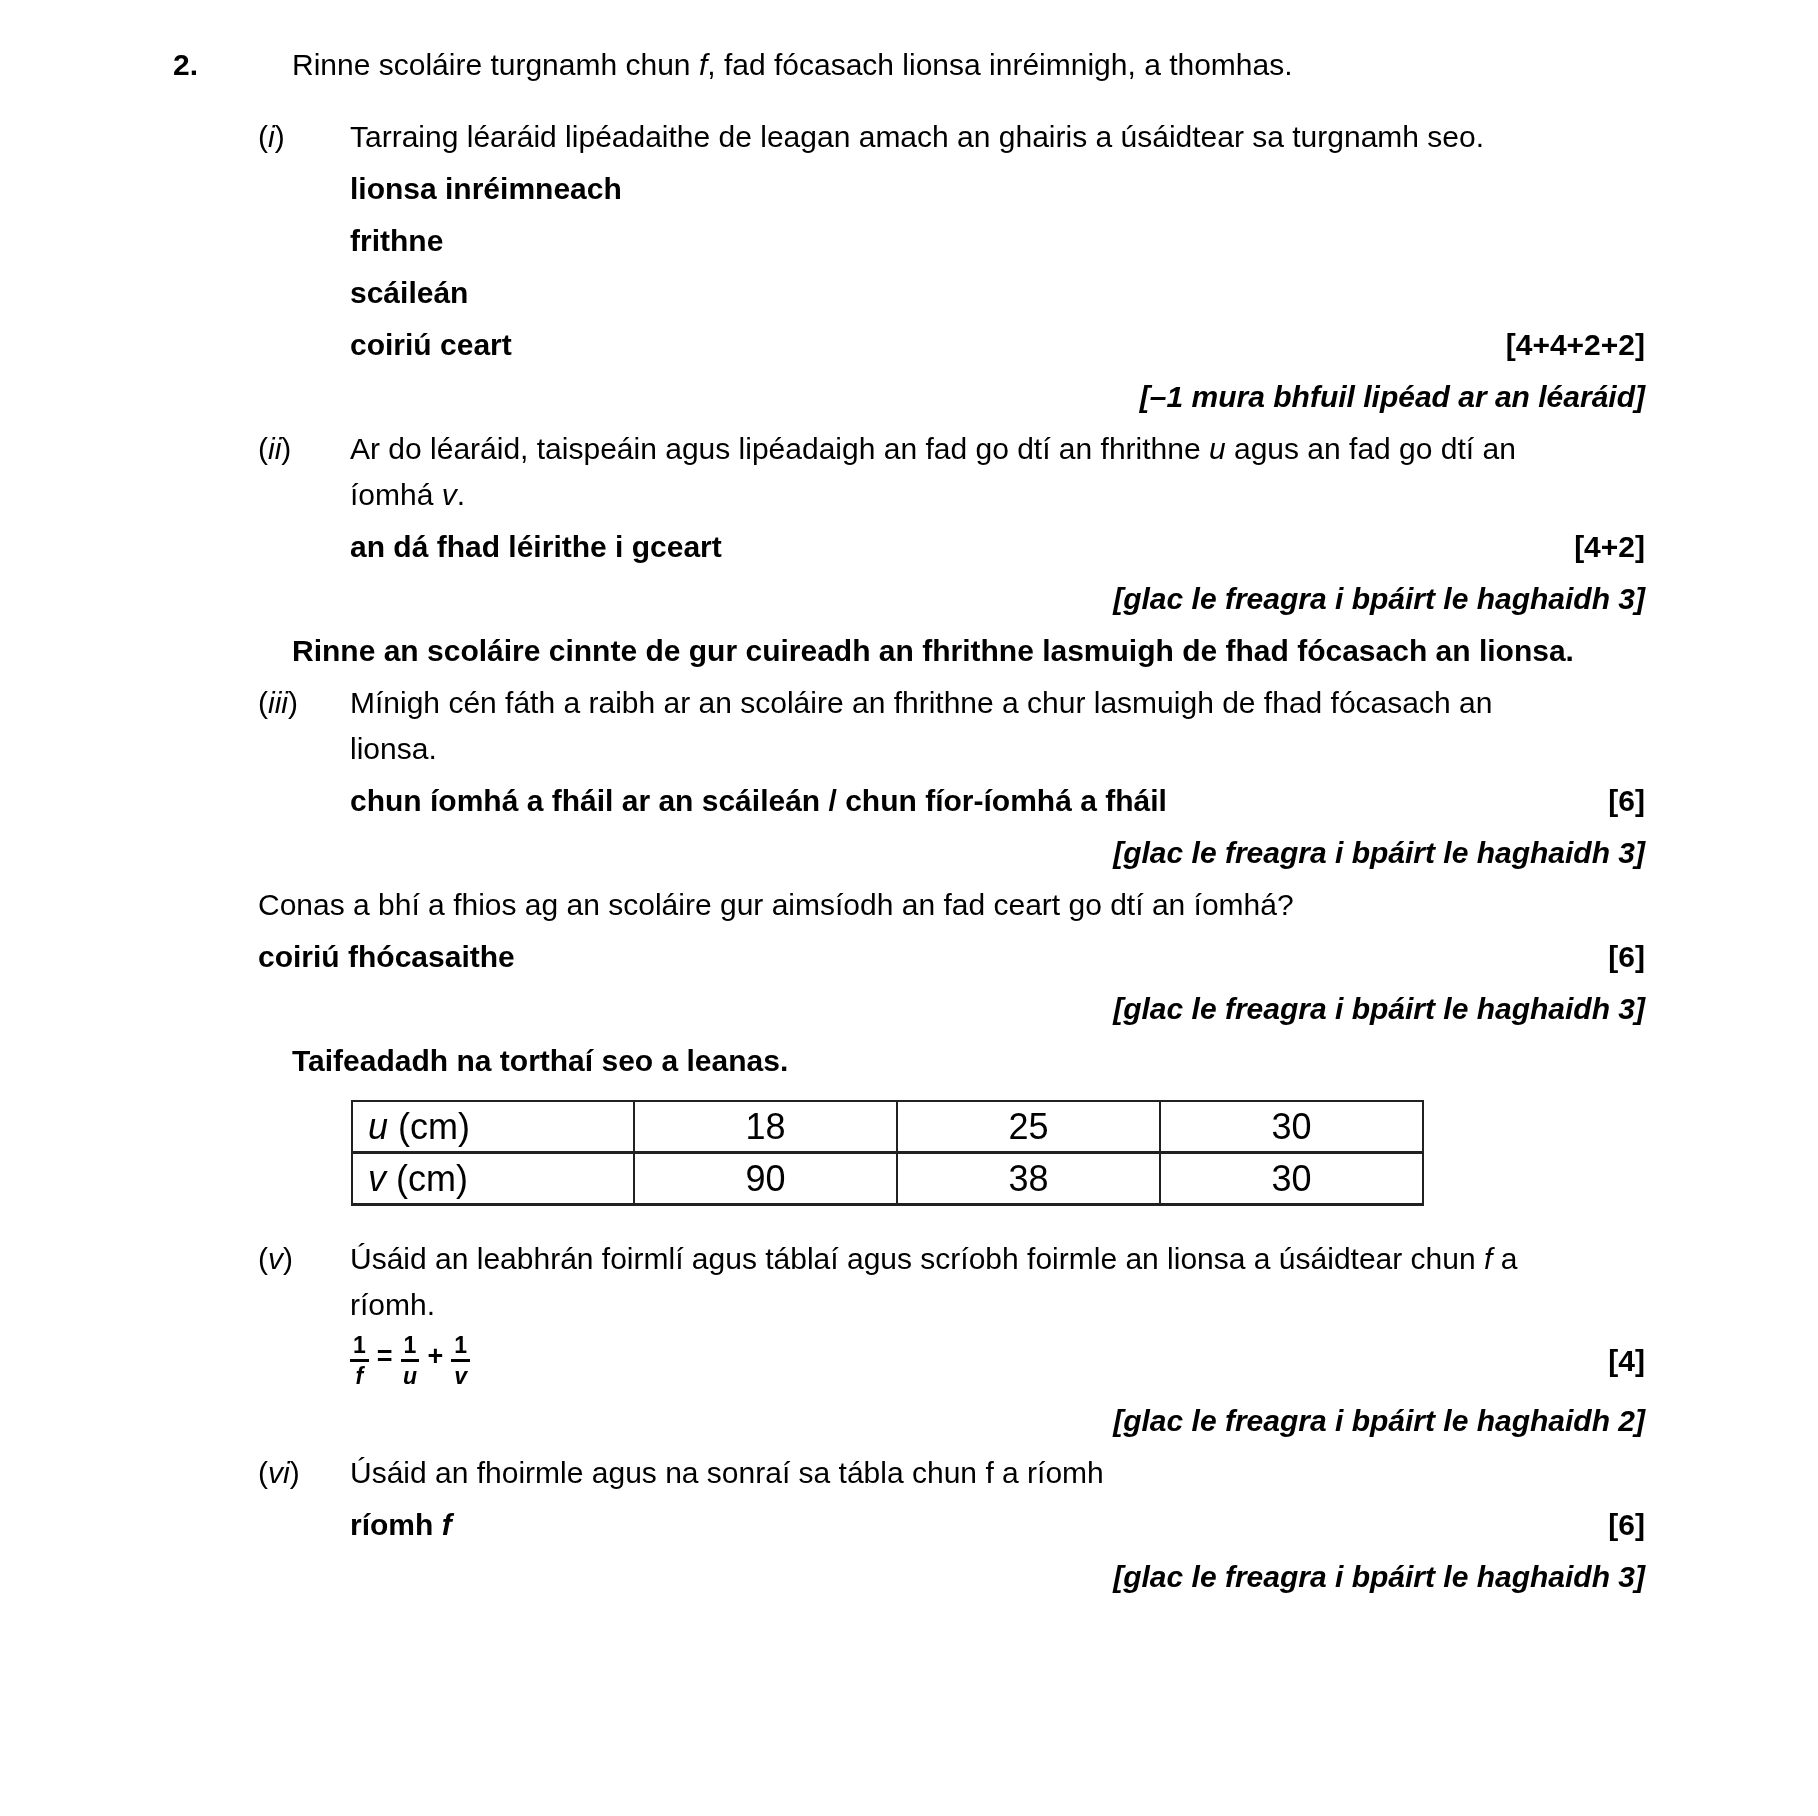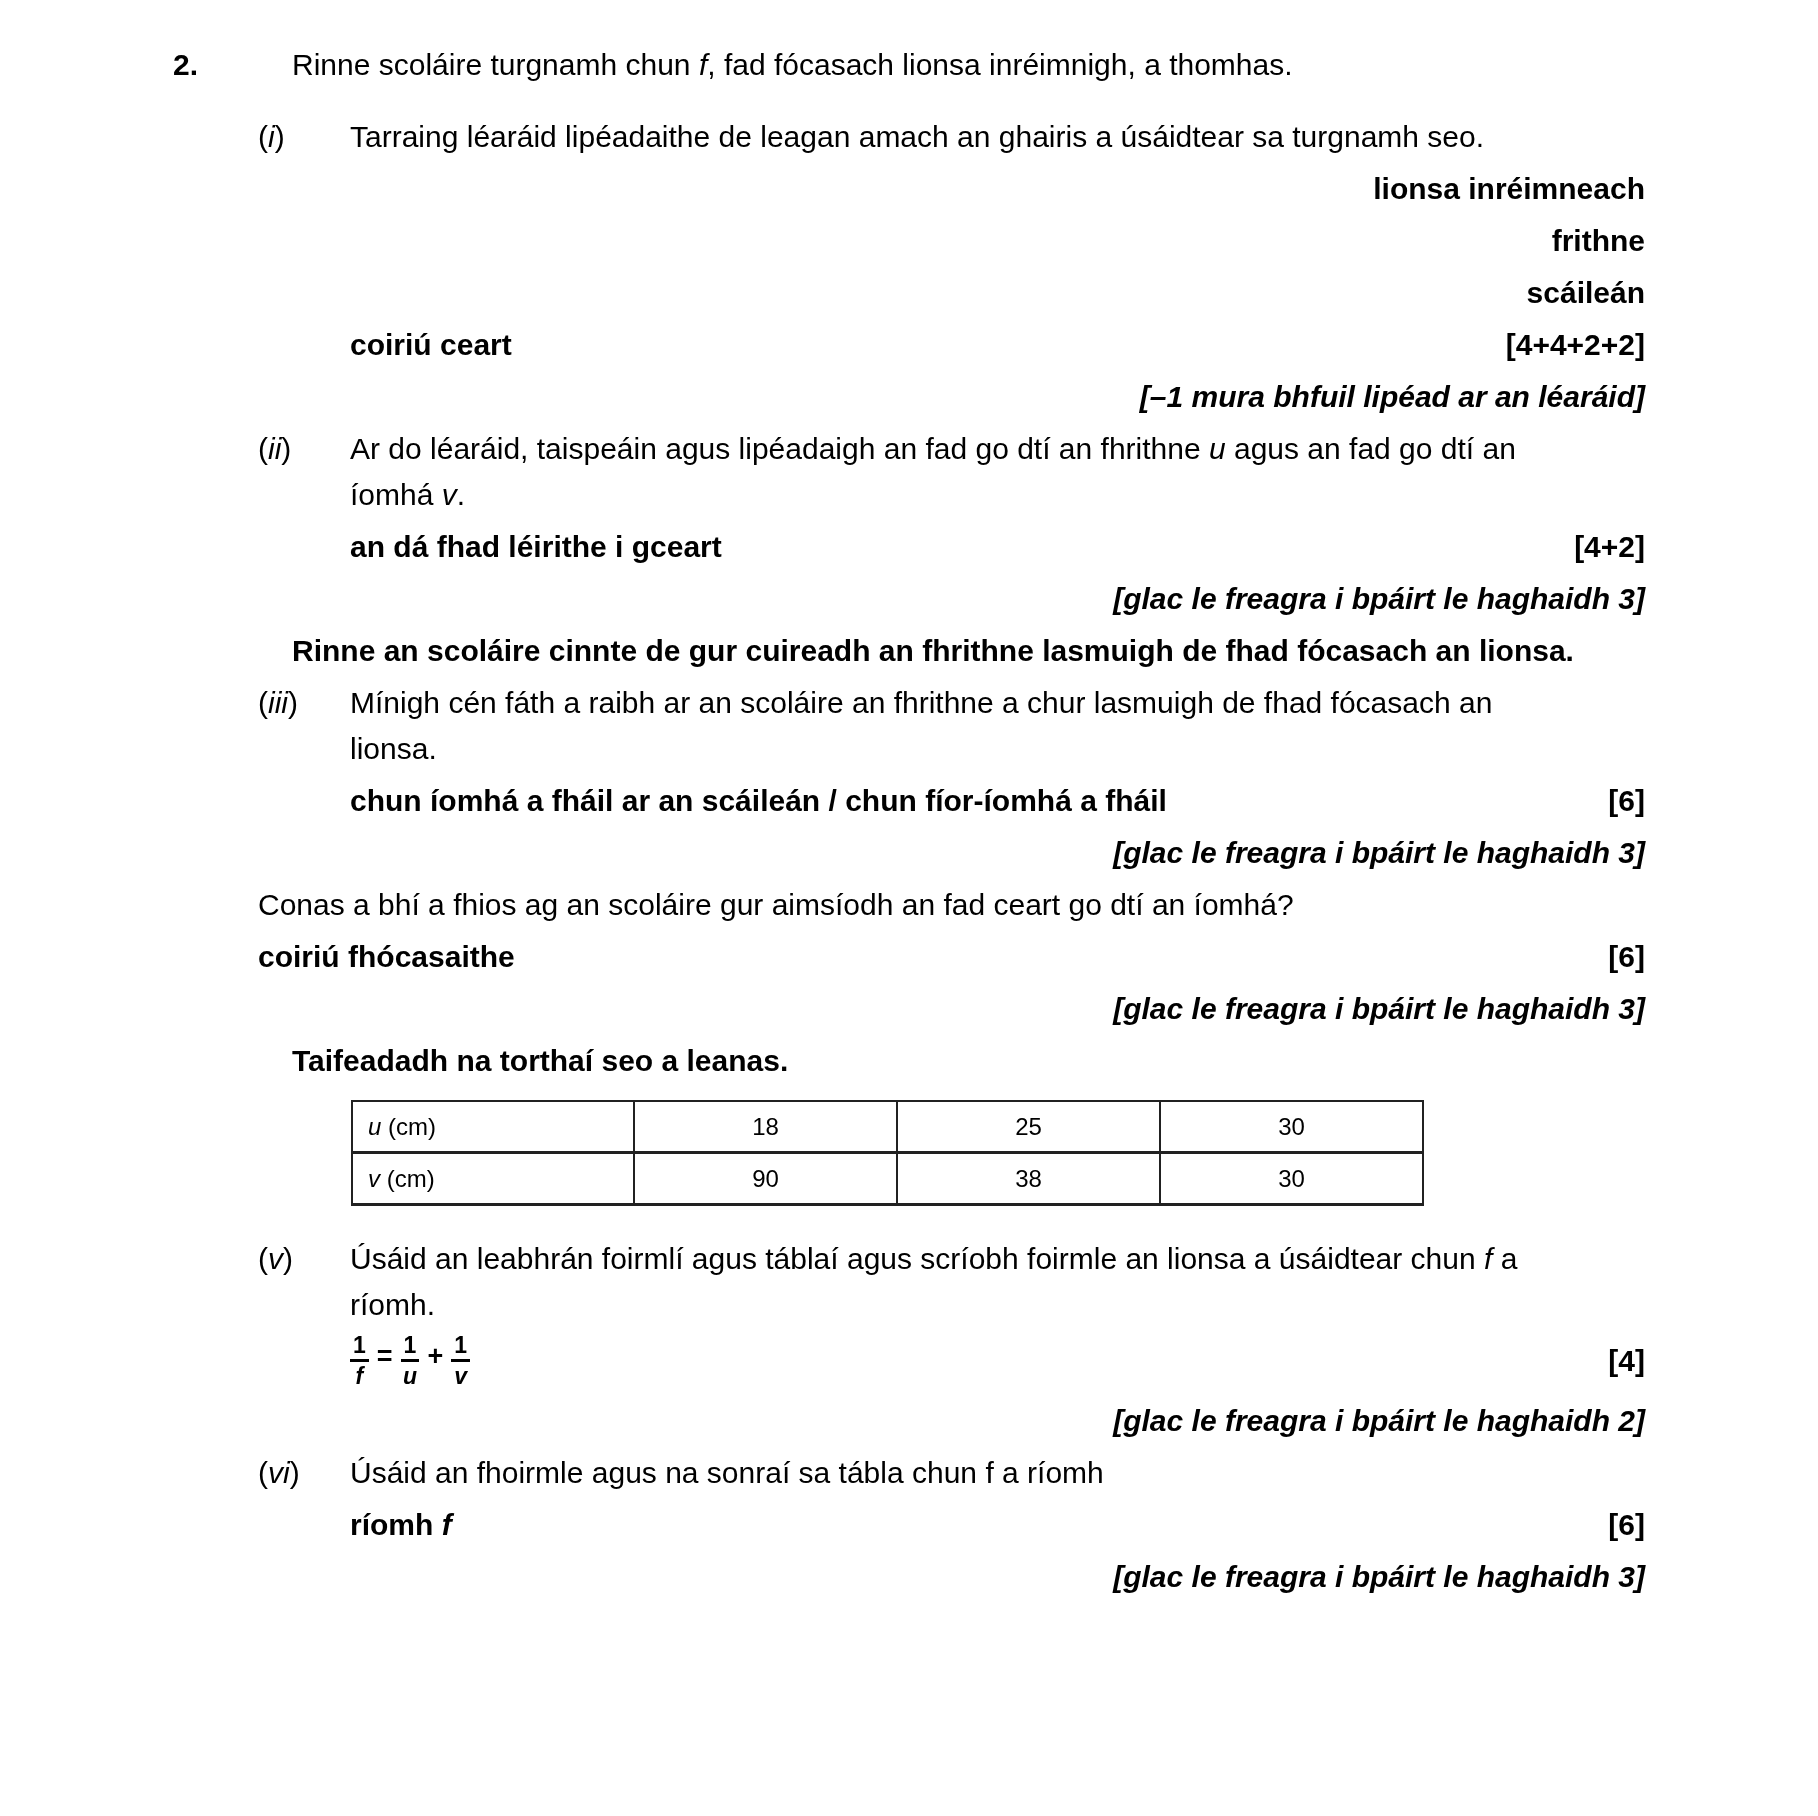--- a/index.html
+++ b/index.html
@@ -12,33 +12,33 @@
   .page{
     box-sizing:border-box;width:1818px;height:1816px;
     padding:42px 173px 0 173px;overflow:hidden;background:#fff;
   }
   .q-row{display:flex;margin-bottom:26px;}
   .q-num{width:119px;flex:none;font-weight:700;}
   .q-text{flex:1;min-width:0;}
   .part{display:flex;margin-left:85px;}
   .p-label{width:92px;flex:none;}
   .p-body{flex:1;min-width:0;}
-  .line{margin-bottom:6px;text-align:right;}
+  .line{margin-bottom:6px;}
   .prompt{margin-bottom:6px;}
   .answer{font-weight:700;}
   .mark-row{display:flex;justify-content:space-between;align-items:baseline;margin-bottom:6px;gap:48px;}
   .marks{font-weight:700;white-space:nowrap;}
   .note{font-weight:700;font-style:italic;text-align:right;margin-bottom:6px;}
   .bridge{margin-left:119px;margin-bottom:6px;font-weight:bold;}
   .r-i{font-style:italic;}
 
   table.results{border-collapse:collapse;margin:16px 0 30px 178px;}
   table.results td{
     border:2px solid #212121;height:49px;padding:0;
-    font-size:24px;vertical-align:middle;background:#fff;
+    font-size:36px;vertical-align:middle;background:#fff;
   }
   table.results td.h-cell{width:265px;padding-left:15px;text-align:left;}
   table.results td.v-cell{width:261px;text-align:center;margin-top:8px;}
   table.results tr.row-2 td{border-top-width:3px;border-bottom-width:3px;}
 
   .formula-row{display:flex;justify-content:space-between;align-items:center;margin:6px 0 10px;}
   .formula{display:flex;align-items:center;}
   .frac{display:inline-flex;flex-direction:column;align-items:center;line-height:1;}
   .fr-num{font-size:23px;font-weight:700;padding:0 3px 2px;border-bottom:3px solid #000;}
   .fr-den{font-size:23px;font-weight:700;font-style:italic;padding-top:3px;}

